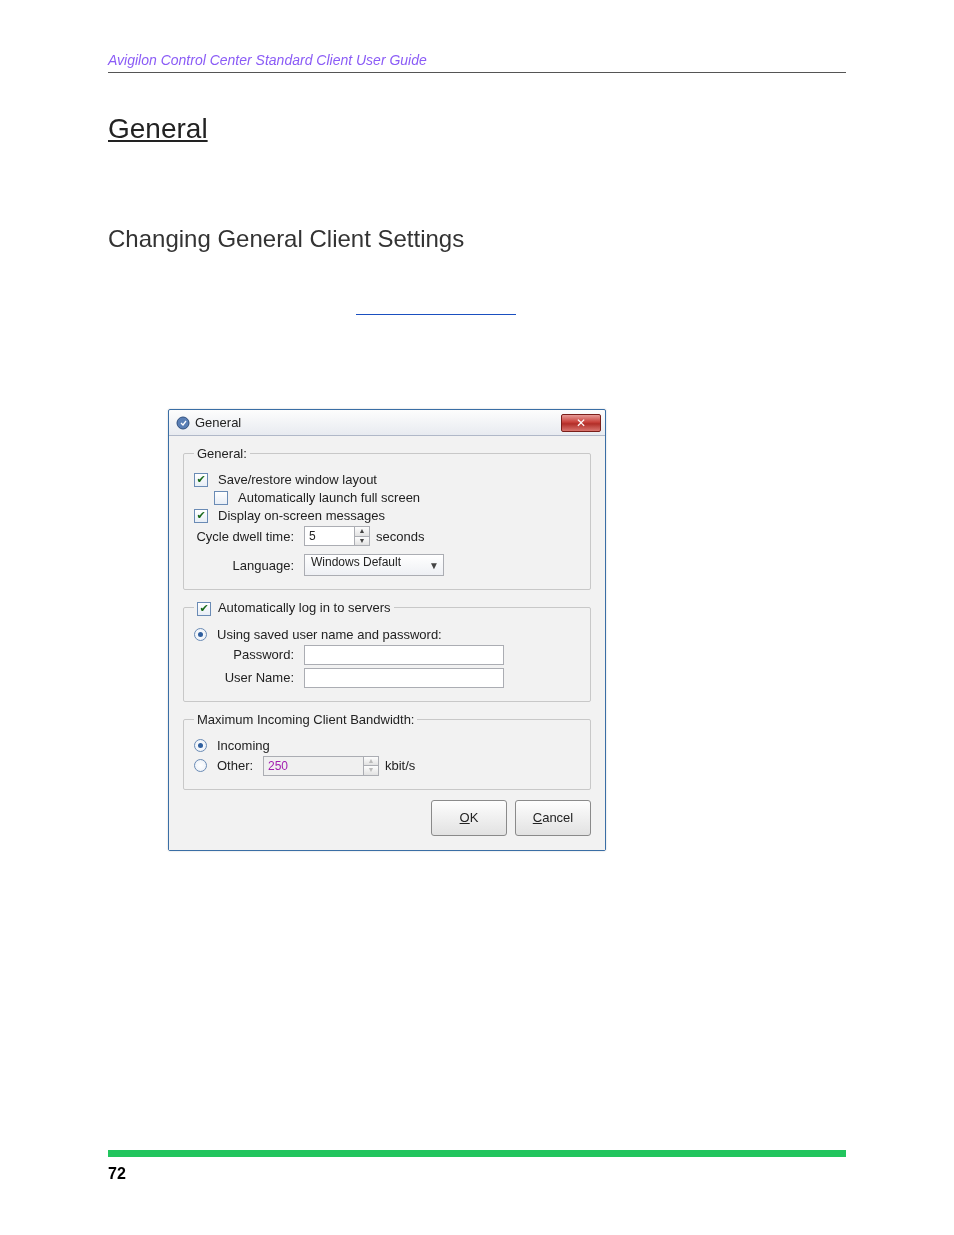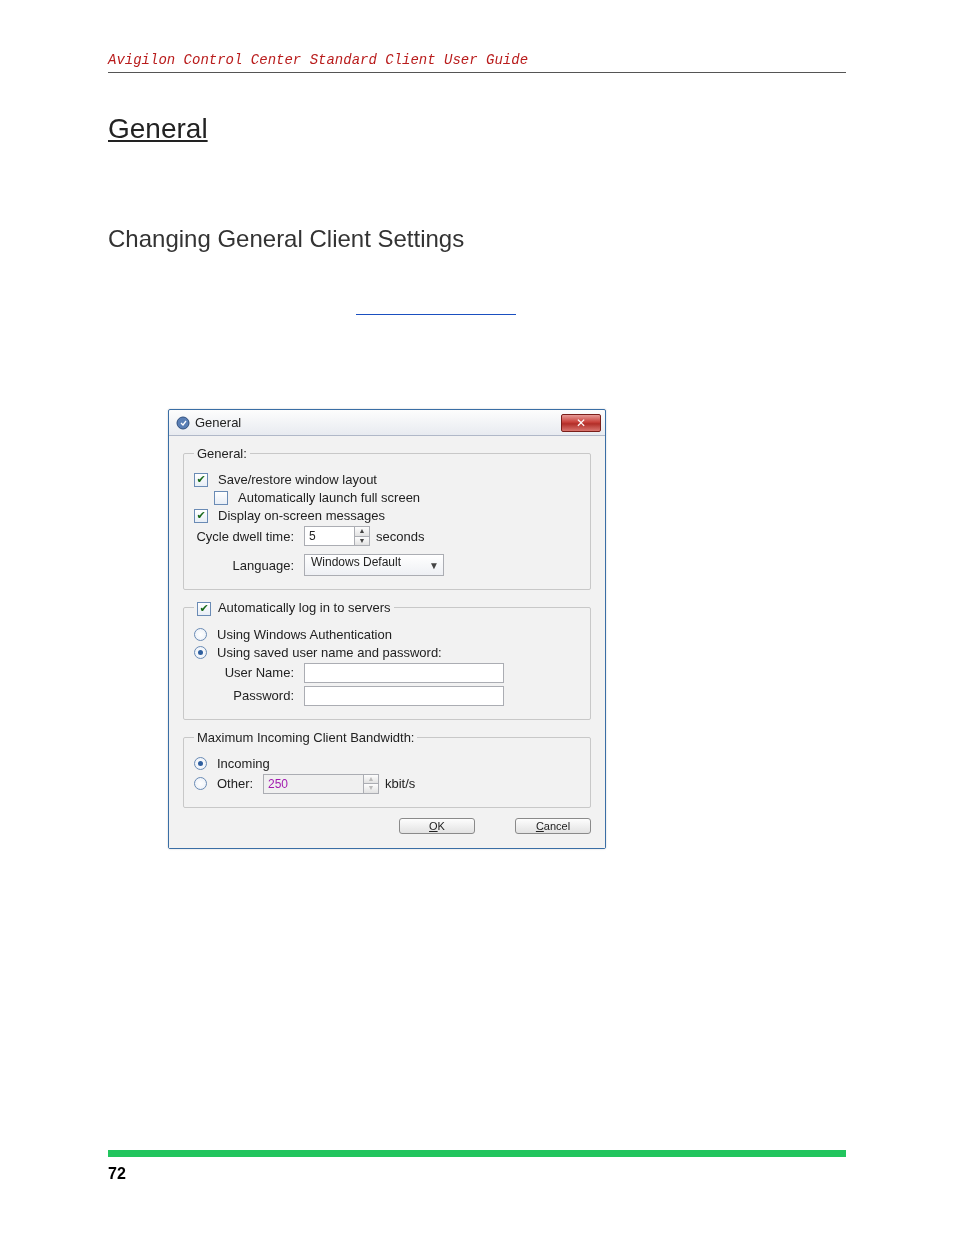--- a/index.html
+++ b/index.html
@@ -11,25 +11,24 @@
     width: 954px;
     height: 1235px;
     position: relative;
   }
   .page {
     padding: 52px 108px 40px 108px;
   }
   .running-header {
     font-style: italic;
     font-size: 14px;
-    color: #b91c1c;
+    color: #8b5cf6;
     border-bottom: 1px solid #555;
     padding-bottom: 4px;
     margin-bottom: 40px;
-    font-family: Liberation Mono, monospace;
   }
   .section-title {
     font-family: Arial, sans-serif;
     font-size: 28px;
     font-weight: 400;
     color: #222;
     text-decoration: underline;
     margin-bottom: 80px;
   }
   .sub-title {
@@ -185,28 +184,27 @@
     position:absolute; right:4px; top:50%;
     transform: translateY(-50%);
     font-size:10px; color:#444;
   }
   .loginfield { width:200px; }
   .btnbar {
     display:flex; justify-content:flex-end;
     gap:8px; margin-top:4px;
   }
   .wbtn {
-    min-width:76px; height:16px;
+    min-width:76px; height:36px;
     border:1px solid #8a8a8a;
     background:linear-gradient(#fdfdfd,#e2e2e2);
-    font-size:11px;
+    font-size:13px;
     display:flex;align-items:center;justify-content:center;
     border-radius:3px;
     cursor:pointer;
-    margin-left:32px;
   }
   .wbtn .u { text-decoration: underline; }
   .footer {
     position:absolute;
     left:108px; right:108px;
     bottom:52px;
     border-top:7px solid #22c55e;
     padding-top:8px;
     font-size:16px;
     font-weight:bold;
@@ -275,36 +273,32 @@
           </div>
         </div>
       </fieldset>
 
       <fieldset>
         <legend>
           <span class="chk" style="vertical-align:middle;">✔</span>
           <span>Automatically log in to servers</span>
         </legend>
         <div class="row">
-          <span class="radio"></span>
-          <span>Using Windows Authentication</span>
-        </div>
-        <div class="row">
           <span class="radio">
               <span class="dot"></span>
             </span>
           <span>Using saved user name and password:</span>
         </div>
         <div class="row indent">
+          <span class="lbl-right" style="width:80px;">Password:</span>
+          <input type="password" class="txt loginfield" value="" style="">
+        </div>
+        <div class="row indent">
           <span class="lbl-right" style="width:80px;">User Name:</span>
           <input class="txt loginfield" value="" style="">
-        </div>
-        <div class="row indent">
-          <span class="lbl-right" style="width:80px;">Password:</span>
-          <input type="password" class="txt loginfield" value="" style="">
         </div>
       </fieldset>
 
       <fieldset>
         <legend>Maximum Incoming Client Bandwidth:</legend>
         <div class="row">
           <span class="radio">
               <span class="dot"></span>
             </span>
           <span>Incoming</span>

